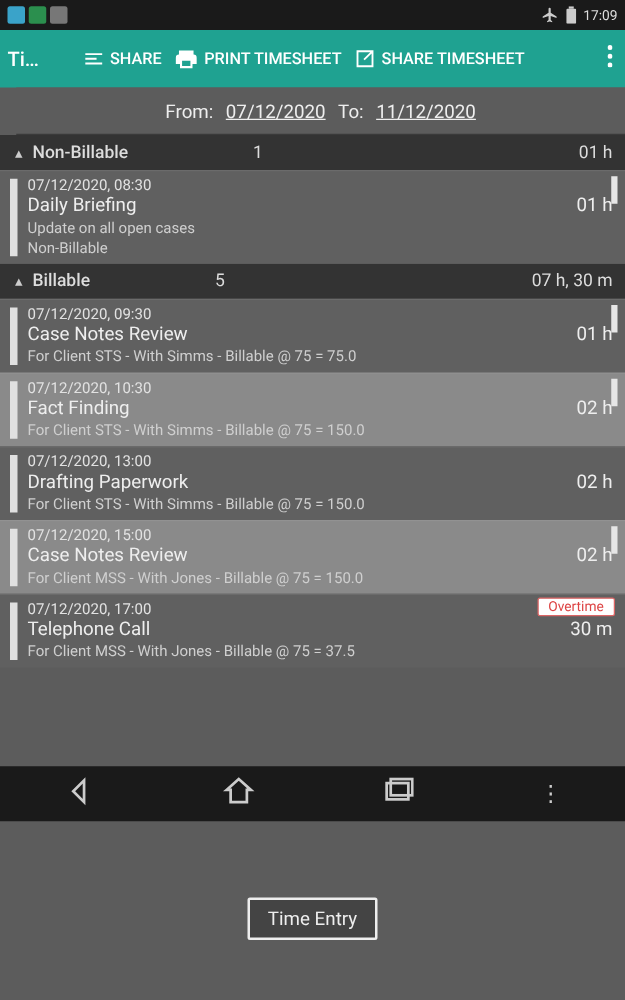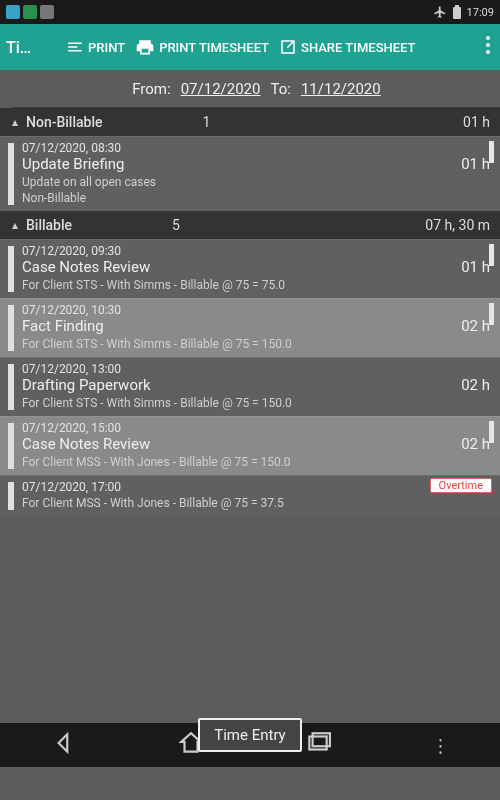--- a/index.html
+++ b/index.html
@@ -1,17 +1,17 @@
 <!DOCTYPE html>
 <html><head>
 <meta charset="utf-8">
 <style>
   * { margin: 0; padding: 0; box-sizing: border-box; }
   html, body { width: 500px; height: 800px; overflow: hidden; font-family: Roboto, Arial, sans-serif; background: #5c5c5c; }
-  .screen { width: 500px; height: 767px; background: #5c5c5c; display: flex; flex-direction: column; }
+  .screen { width: 500px; height: 657px; background: #5c5c5c; display: flex; flex-direction: column; }
 
   
   .statusbar { height: 24px; background: #1a1a1a; color: #ddd; display: flex; align-items: center; padding: 0 6px; font-size: 11px; }
   .statusbar .left { display: flex; gap: 3px; }
   .statusbar .left .dot { width: 14px; height: 14px; border-radius: 2px; }
   .statusbar .right { margin-left: auto; display: flex; align-items: center; gap: 6px; }
   .statusbar svg { fill: #ccc; }
 
   
   .appbar { height: 46px; background: #1fa291; color: #fff; display: flex; align-items: center; padding: 0 6px; gap: 10px; }
@@ -78,21 +78,21 @@
     </div>
   </div>
 
   <div class="appbar">
     <span class="title">Timesheet</span>
     <span class="spacer"></span>
     <div class="action">
       <svg width="18" height="18" viewBox="0 0 24 24">
           <path d="M3 6h18v2H3zm0 5h12v2H3zm0 5h18v2H3z"></path>
         </svg>
-      <span>PRINT</span>
+      <span>SHARE</span>
     </div>
     <div class="action">
       <svg width="20" height="20" viewBox="0 0 24 24">
           <path d="M19 8H5a3 3 0 0 0-3 3v6h4v4h12v-4h4v-6a3 3 0 0 0-3-3zm-3 11H8v-5h8zm3-15H5v4h14z"></path>
         </svg>
       <span>PRINT TIMESHEET</span>
     </div>
     <div class="action">
       <svg width="18" height="18" viewBox="0 0 24 24">
           <path d="M14 3v2H5v14h14v-9h2v11H3V3zm7 0v7h-2V6.4l-7.3 7.3-1.4-1.4L17.6 5H14V3z"></path>
@@ -120,21 +120,21 @@
         <span class="chev">▴</span>
         <span class="name">Non-Billable</span>
         <span class="count">1</span>
         <span class="dur">01 h</span>
       </div>
       <div class="entry shade0">
         <div class="stripe"></div>
         <div class="stripeR"></div>
         <div class="timestamp">07/12/2020, 08:30</div>
         <div class="row2">
-          <span class="title">Update Briefing</span>
+          <span class="title">Daily Briefing</span>
           <span class="dur">01 h</span>
         </div>
         <div class="detail">Update on all open cases</div>
         <div class="detail">Non-Billable</div>
       </div>
       <div class="group-header">
         <span class="chev">▴</span>
         <span class="name">Billable</span>
         <span class="count">5</span>
         <span class="dur">07 h, 30 m</span>
@@ -175,20 +175,24 @@
         <div class="row2">
           <span class="title">Case Notes Review</span>
           <span class="dur">02 h</span>
         </div>
         <div class="detail">For Client MSS - With Jones - Billable @ 75 = 150.0</div>
       </div>
       <div class="entry shade0">
         <div class="stripe"></div>
         <div class="badge">Overtime</div>
         <div class="timestamp">07/12/2020, 17:00</div>
+        <div class="row2">
+          <span class="title">Telephone Call</span>
+          <span class="dur">30 m</span>
+        </div>
         <div class="detail">For Client MSS - With Jones - Billable @ 75 = 37.5</div>
       </div>
     </div>
 
   <div class="bottom-label">
     <div class="chip">Time Entry</div>
   </div>
 
   <div class="navbar">
     <span>

